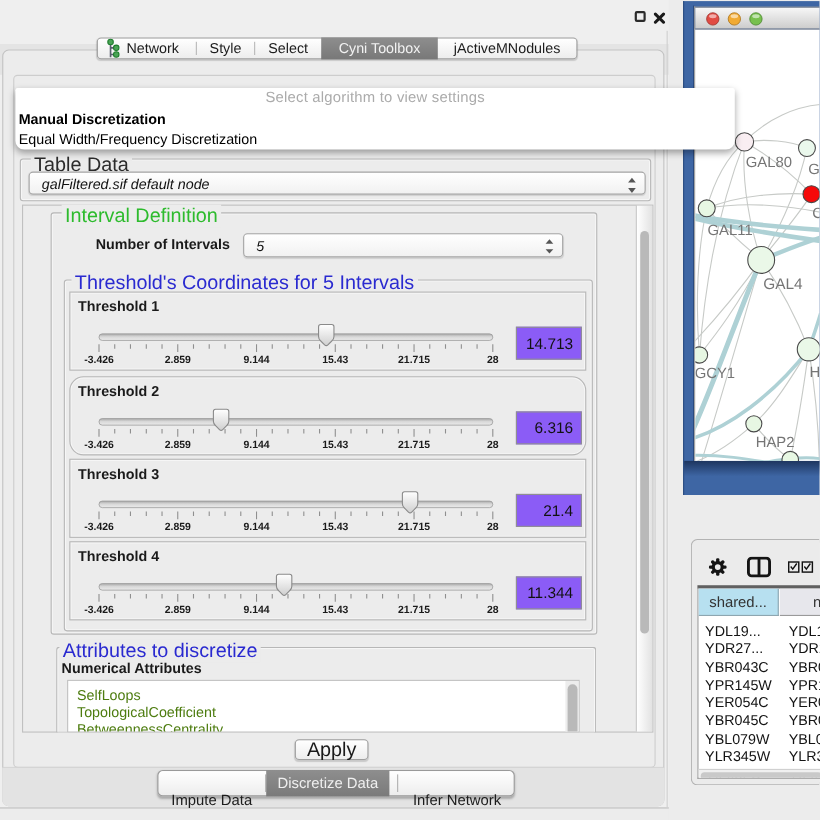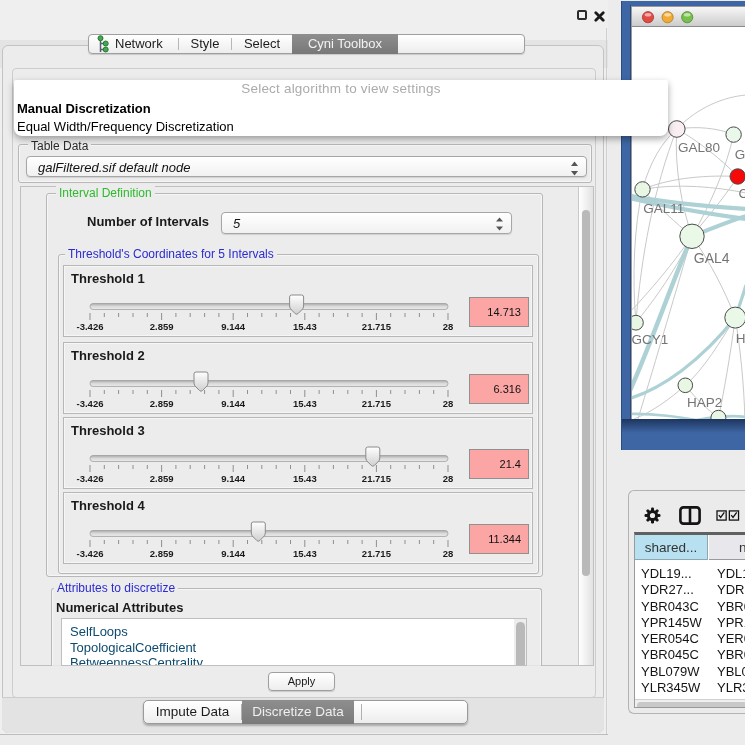--- a/index.html
+++ b/index.html
@@ -20,47 +20,47 @@
 #topsegs { position:absolute; left:88px; top:34px; width:437px; height:20px; background:linear-gradient(#ffffff,#ededed); border:1px solid #9f9f9f; border-radius:4px; box-shadow:0 1px 1px rgba(0,0,0,0.15); font-size:13px; color:#1c1c1c; }
 #topsegs .seg { position:absolute; top:0; height:18px; line-height:18px; text-align:center; }
 #topsegs .sep { position:absolute; top:3px; width:1px; height:12px; background:#b7b7b7; }
 #seg-cyni { background:linear-gradient(#8e8e8e,#787878); color:#f2f2f2; }
 
 
 #subpanel { position:absolute; left:12px; top:68px; width:584px; height:630px; border:1px solid #cdcdcd; border-radius:4px; background:#ececec; }
 
 
 .group { position:absolute; border:1px solid #b7b7b7; border-radius:3px; box-shadow:inset 0 0 0 1px rgba(255,255,255,0.55); }
-.gtitle { position:absolute; top:-8px; font-size:12px; background:#ececec; padding:0 3px; color:#2b2b2b; white-space:nowrap; }
+.gtitle { position:absolute; top:-8px; font-size:18px; background:#ececec; padding:0 3px; color:#2b2b2b; white-space:nowrap; }
 
 
 .combo { position:absolute; background:linear-gradient(#ffffff,#f1f1f1); border:1px solid #a6a6a6; border-radius:4px; box-shadow:0 1px 1px rgba(0,0,0,0.12); font-size:13px; color:#111; }
 .combo .cv { position:absolute; left:11px; top:3px;font-style:italic; }
 .combo svg.stp { position:absolute; right:6px; top:3px; }
 
 
 #scrollpane { position:absolute; left:20px; top:186px; width:574px; height:480px; border:1px solid #c0c0c0; background:#ececec; }
 #vsb { position:absolute; right:0; top:0; width:15px; height:478px; background:linear-gradient(90deg,#ffffff,#e2e2e2); border-left:1px solid #c9c9c9; }
 #vsb .thumb { position:absolute; left:3px; width:8px; background:#b9b9b9; border-radius:4px; }
 
 
 .thp { position:absolute; left:63px; width:470px; height:72px; border:1px solid #b7b7b7; background:#ececec; box-shadow:inset 0 0 0 1px rgba(255,255,255,0.5); }
 .thp .tt { position:absolute; left:7px; top:5px; font-size:13px; font-weight:bold; color:#1a1a1a; }
-.thp .vbox { position:absolute; left:405px; top:31px; width:60px; height:30px; background:#fca5a5; border:1px solid #909090; font-size:11px; color:#111; text-align:right; line-height:28px; padding-right:7px; }
-
-
-#attrlist { position:absolute; background:#ffffff; border:1px solid #bfbfbf; font-size:13px; color:#0c4a6e; overflow:hidden; }
-
-
-#applybtn { position:absolute; left:268px; top:672px; width:67px; height:19px; background:linear-gradient(#ffffff,#ededed); border:1px solid #9f9f9f; border-radius:4px; font-size:11px; color:#1a1a1a; text-align:center; line-height:17px; box-shadow:0 1px 1px rgba(0,0,0,0.15);}
+.thp .vbox { position:absolute; left:405px; top:31px; width:60px; height:30px; background:#8b5cf6; border:1px solid #909090; font-size:14px; color:#111; text-align:right; line-height:28px; padding-right:7px; }
+
+
+#attrlist { position:absolute; background:#ffffff; border:1px solid #bfbfbf; font-size:13px; color:#4d7c0f; overflow:hidden; }
+
+
+#applybtn { position:absolute; left:268px; top:672px; width:67px; height:19px; background:linear-gradient(#ffffff,#ededed); border:1px solid #9f9f9f; border-radius:4px; font-size:18px; color:#1a1a1a; text-align:center; line-height:17px; box-shadow:0 1px 1px rgba(0,0,0,0.15);}
 
 
 #botstrip { position:absolute; left:2px; top:697px; width:602px; height:36px; background:#e3e3e3; border-top:1px solid #cccccc; border-radius:0 0 6px 6px;}
 #botsegs { position:absolute; left:143px; top:700px; width:325px; height:24px; background:linear-gradient(#ffffff,#ededed); border:1px solid #9a9a9a; border-radius:5px; box-shadow:0 1.5px 2px rgba(0,0,0,0.25); font-size:13.5px; color:#1c1c1c; }
-#botsegs .seg { position:absolute; top:0; height:22px; line-height:22px; text-align:center; }
+#botsegs .seg { position:absolute; top:16px; height:22px; line-height:22px; text-align:center; }
 #botsegs .sep { position:absolute; top:3px; width:1px; height:16px; background:#b0b0b0; }
 #seg-disc { background:linear-gradient(#8e8e8e,#7a7a7a); color:#efefef; }
 
 
 #popup { position:absolute; left:14px; top:80px; width:654px; height:56px; background:#ffffff; border-radius:2px 2px 8px 8px; box-shadow:0 3px 7px rgba(0,0,0,0.35); z-index:30; font-size:13px; }
 #popup .prompt { position:absolute; left:0; top:1px; width:100%; text-align:center; color:#ababab; font-size:13.5px; letter-spacing:0.2px; }
 #popup .it1 { position:absolute; left:3px; top:20.5px; font-weight:bold; color:#000; }
 #popup .it2 { position:absolute; left:3px; top:38.5px; color:#000; }
 #ghost-title { position:absolute; left:29px; top:74px; font-size:13px; font-weight:bold; color:#dadada; z-index:31; }
 
@@ -96,20 +96,21 @@
         <path d="M5.5,4 L5.5,18 M5.5,9.5 L10.5,9.5 M5.5,15.5 L10.5,15.5" stroke="#5a5f6e" stroke-width="1.5" fill="none"></path>
         <circle cx="5.5" cy="4.2" r="2.5" fill="#4aa455" stroke="#1f7d2e" stroke-width="1"></circle>
         <circle cx="10.7" cy="9.5" r="2.5" fill="#4aa455" stroke="#1f7d2e" stroke-width="1"></circle>
         <circle cx="10.7" cy="15.5" r="2.5" fill="#4aa455" stroke="#1f7d2e" stroke-width="1"></circle>
       </svg>
       <div class="sep" style="left:89px;"></div>
       <div class="seg" style="left:90px;width:52px;">Style</div>
       <div class="sep" style="left:142px;"></div>
       <div class="seg" style="left:143px;width:60px;">Select</div>
       <div class="seg" id="seg-cyni" style="left:203px;width:106px;height:20px;top:-1px;line-height:20px;">Cyni Toolbox</div>
+      <div class="seg" style="left:309px;width:126px;">jActiveMNodules</div>
     </div>
 
 <div id="cyni-content">
 
   <div class="group" style="left:18px;top:84px;width:574px;height:42px;"></div>
   <div class="abs" style="left:26px;top:98px;width:561px;height:23px;background:#fff;border:1px solid #8ab2dd;border-radius:5px;box-shadow:0 0 0 2.5px rgba(88,145,210,0.75);"></div>
 
   <div class="group" style="left:18px;top:144px;width:574px;height:39px;">
     <div class="gtitle" style="left:9px;top:-6px;">Table Data</div>
   </div>
@@ -162,21 +163,21 @@
     <text x="26.0" y="64" text-anchor="middle" font-size="9.5" font-weight="bold" fill="#1a1a1a">-3.426</text>
             <text x="97.6" y="64" text-anchor="middle" font-size="9.5" font-weight="bold" fill="#1a1a1a">2.859</text>
             <text x="169.2" y="64" text-anchor="middle" font-size="9.5" font-weight="bold" fill="#1a1a1a">9.144</text>
             <text x="240.8" y="64" text-anchor="middle" font-size="9.5" font-weight="bold" fill="#1a1a1a">15.43</text>
             <text x="312.4" y="64" text-anchor="middle" font-size="9.5" font-weight="bold" fill="#1a1a1a">21.715</text>
             <text x="384.0" y="64" text-anchor="middle" font-size="9.5" font-weight="bold" fill="#1a1a1a">28</text>
     <path d="M225.6,31 Q225.6,29 227.6,29 L237.6,29 Q239.6,29 239.6,31 L239.6,40 Q239.6,42.5 237.6,44 L234.1,47.5 Q232.6,49 231.1,47.5 L227.6,44 Q225.6,42.5 225.6,40 Z" fill="url(#thg)" stroke="#8a8a8a" stroke-width="1"></path>
   </svg>
   <div class="vbox">14.713</div>
 </div>
-<div class="thp" style="top:342px;">
+<div class="thp" style="top:342px;border-radius:13px;">
   <div class="tt">Threshold 2</div>
   <svg class="abs" style="left:0;top:0;" width="400" height="70" viewBox="0 0 400 70">
     <defs>
               <linearGradient id="thg" x1="0" y1="0" x2="0" y2="1">
                 <stop offset="0" stop-color="#ffffff"></stop>
                 <stop offset="1" stop-color="#cfcfcf"></stop>
               </linearGradient>
     <linearGradient id="trk" x1="0" y1="0" x2="0" y2="1">
                 <stop offset="0" stop-color="#a8a8a8"></stop>
                 <stop offset="0.45" stop-color="#d8d8d8"></stop>
@@ -267,20 +268,21 @@
 
     <div id="applybtn">Apply</div>
 
     <div id="botstrip"></div>
     <div class="abs" style="left:0;top:733.5px;width:616px;height:1.5px;background:#ababab;opacity:0.75;"></div>
     <div id="botsegs">
       <div class="seg" style="left:0;width:97px;">Impute Data</div>
       <div class="sep" style="left:97px;"></div>
       <div class="seg" id="seg-disc" style="left:98px;width:112px;height:24px;top:-1px;line-height:24px;">Discretize Data</div>
       <div class="sep" style="left:217px;"></div>
+      <div class="seg" style="left:218px;width:107px;">Infer Network</div>
     </div>
   </div>
 
   <div class="abs" style="left:606px;top:28px;width:1px;height:706px;background:#cfcfcf;"></div>
   <svg class="abs" style="left:614px;top:368px;" width="6" height="8" viewBox="0 0 6 8">
     <path d="M0.5,4 Q2,1.5 5,1.5 L3.5,4.5 Q2.5,6.5 1.5,6.5 Z" fill="#4a4a4a" opacity="0.8"></path>
   </svg>
 
   <div id="rightpane">
     <div id="bluedesk"></div>

